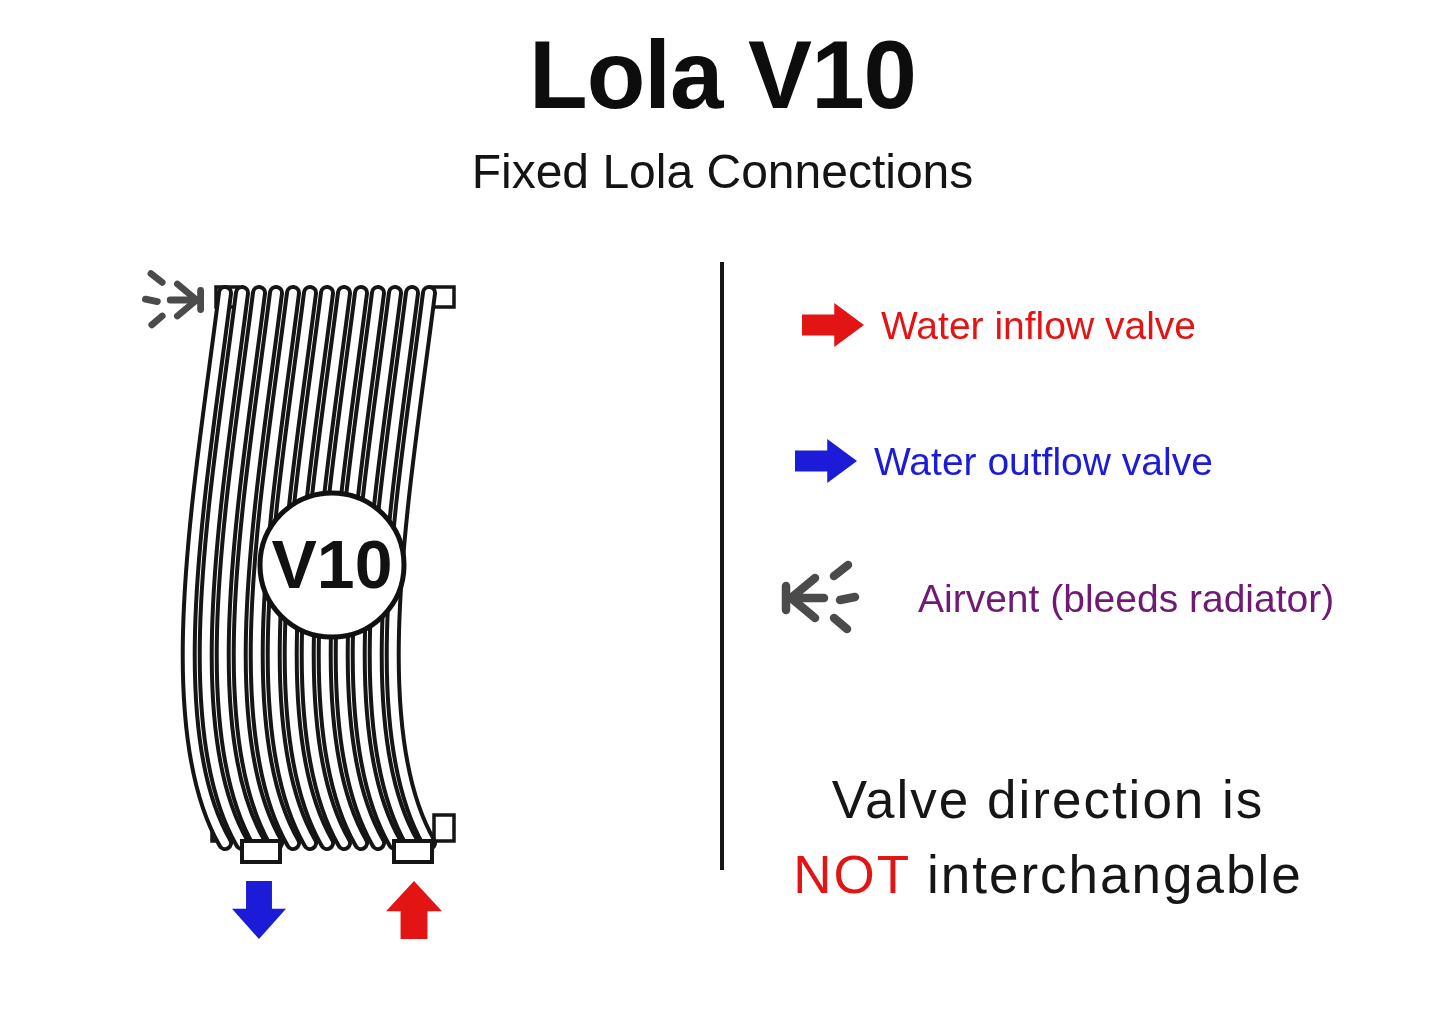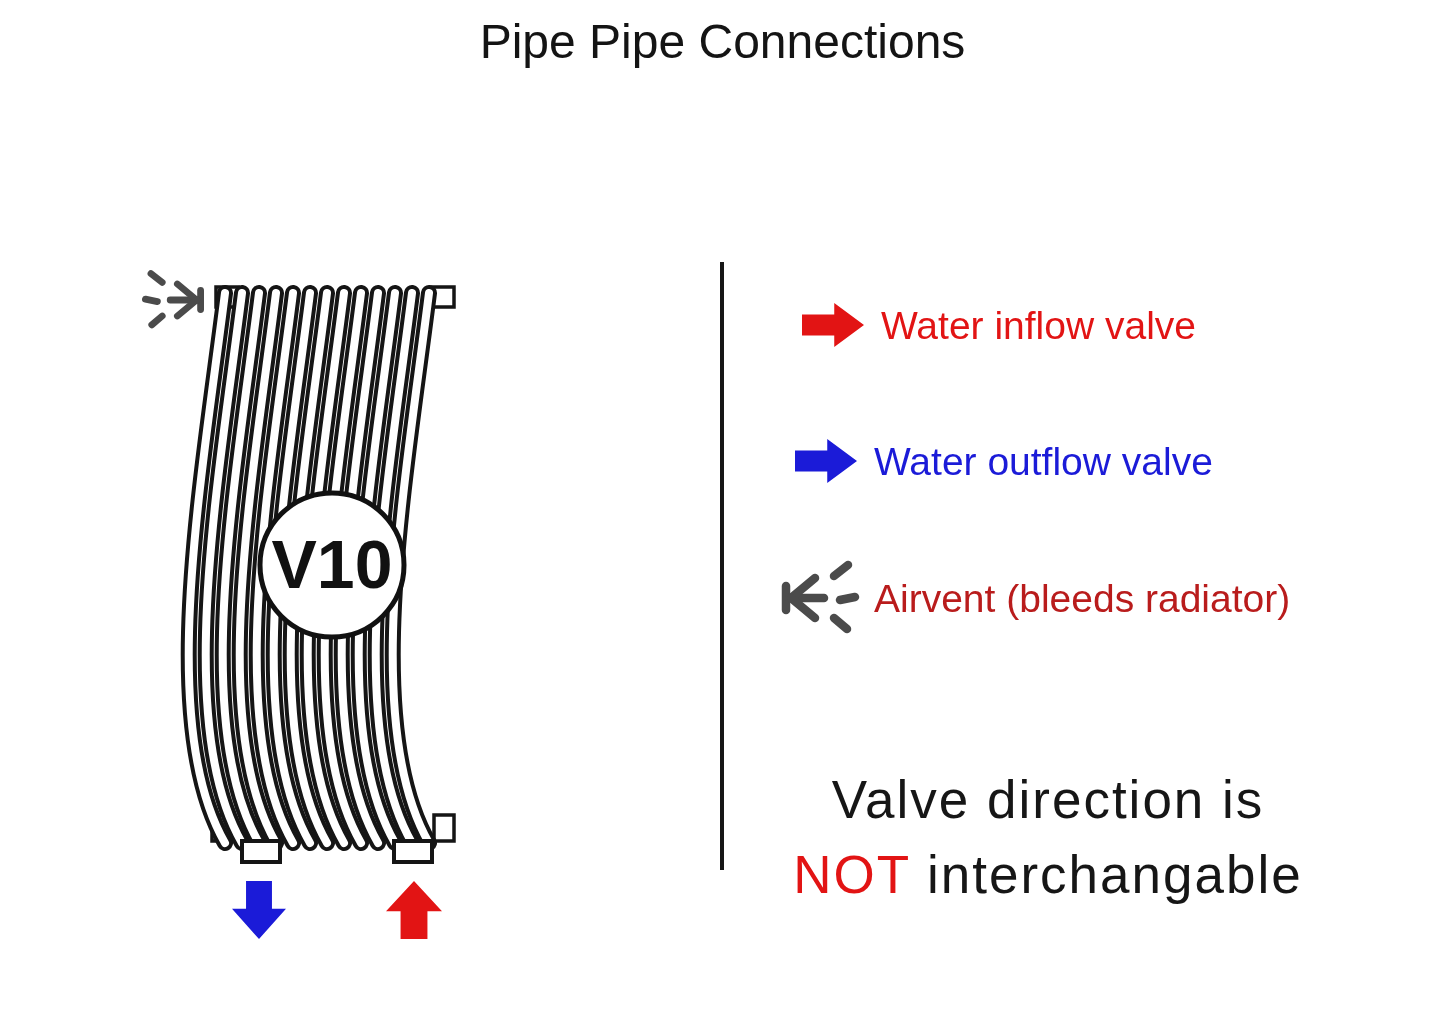--- a/index.html
+++ b/index.html
@@ -40,21 +40,22 @@
   .arrow-up{position:absolute;left:386px;top:881px;width:56px;height:58px;background:var(--red,#e21414);
     clip-path:polygon(50% 0,100% 52%,74% 52%,74% 100%,26% 100%,26% 52%,0 52%);}
 
   .airvent-stroke{stroke:var(--gray,#4b4b4b);stroke-width:8.5;stroke-linecap:round;fill:none;}
   svg text{font-family:"Liberation Sans", sans-serif;}
 </style>
 </head>
 <body style="--red: #e21414; --blue: #1b1bd8; --gray: #4b4b4b;">
 
 <div class="header">
-  <h2 class="subtitle">Pipe Pipe Connections</h2>
+  <h1 class="title">Lola V10</h1>
+  <h2 class="subtitle">Fixed Lola Connections</h2>
 </div>
 
 <div>
 
   <svg class="abs" style="left:136px;top:268px;" width="70" height="64" viewBox="0 0 86 80">
     <g class="airvent-stroke" transform="translate(86,0) scale(-1,1)">
       <path d="M6 28 V52"></path>
       <path d="M9 40 H44"></path>
       <path d="M11 40 L35 20"></path>
       <path d="M11 40 L35 60"></path>
@@ -129,20 +130,20 @@
       <g class="airvent-stroke">
         <path d="M6 28 V52"></path>
         <path d="M9 40 H44"></path>
         <path d="M11 40 L35 20"></path>
         <path d="M11 40 L35 60"></path>
         <path d="M54 18 L68 7"></path>
         <path d="M60 42 L75 39"></path>
         <path d="M54 60 L67 71"></path>
       </g>
     </svg>
-    <div class="legend-label" style="color: #b91c1c;">Airvent (bleeds radiator)</div>
+    <div class="legend-label" style="color: #701a75; margin-left: 44px;">Airvent (bleeds radiator)</div>
   </div>
 </div>
 
 <div class="note">
   <div>Valve direction is</div>
   <div><span class="not">NOT</span><span> interchangable</span></div>
 </div>
 
 </body></html>

